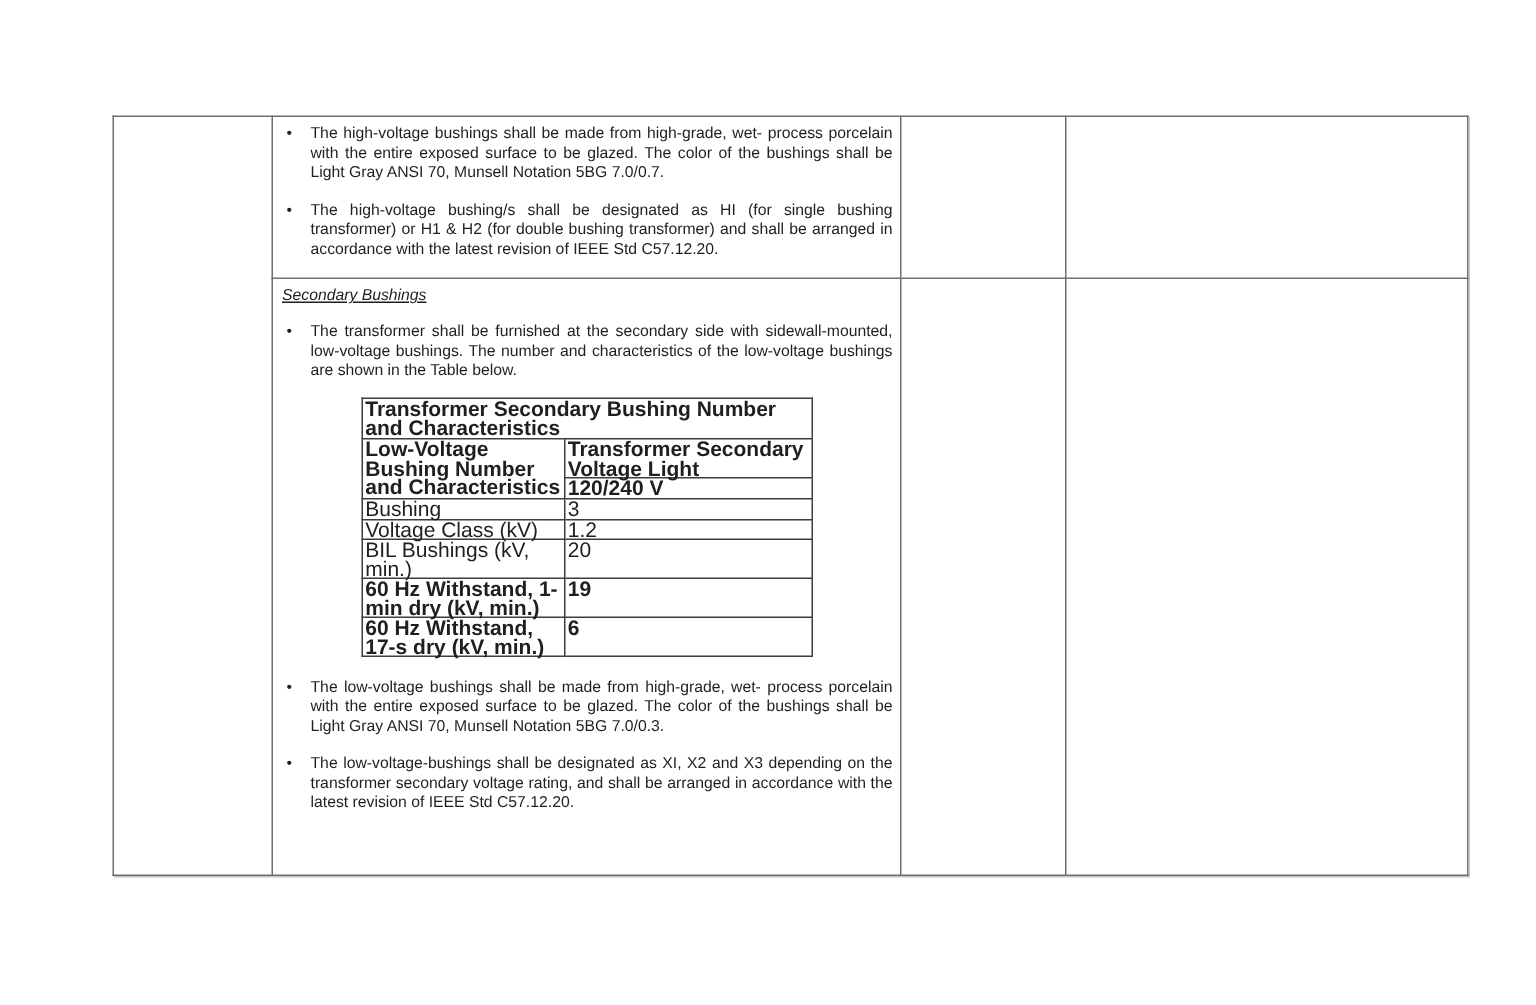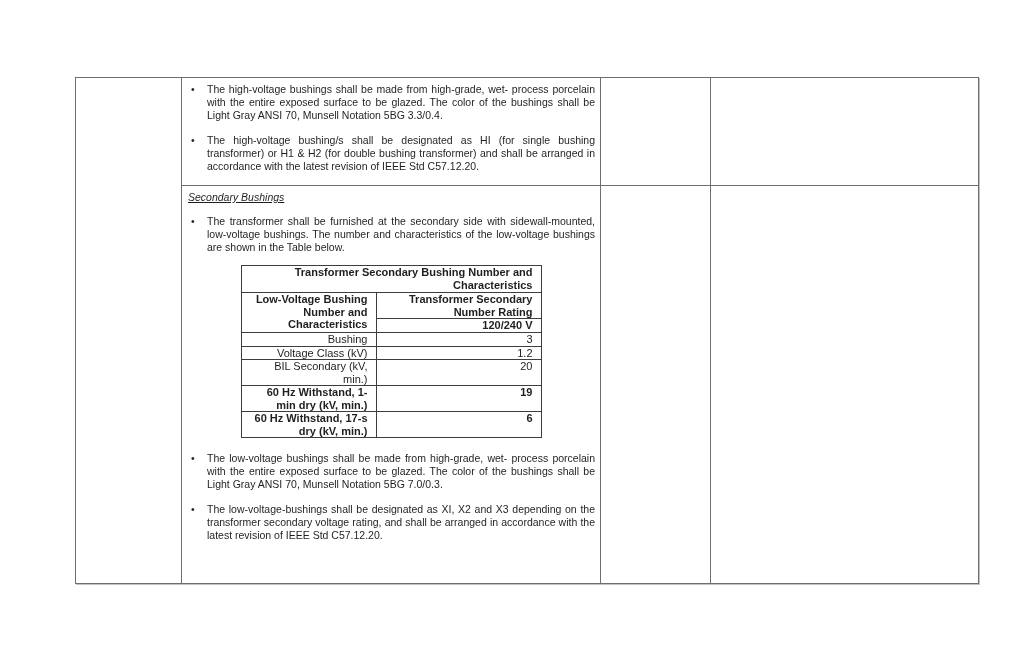--- a/index.html
+++ b/index.html
@@ -60,25 +60,25 @@
   .intro-gap { margin-bottom: 11px; }
 
   table.inner {
     border-collapse: collapse;
     table-layout: fixed;
     width: 301px;
     margin: 0 auto 14px auto;
   }
   table.inner td {
     border: 1px solid #3d3d3d;
-    font-size: 11px;
+    font-size: 14px;
     line-height: 12.5px;
-    text-align: right;
+    text-align: left;
     vertical-align: top;
-    padding: 0 8px;
+    padding: 0 2px;
   }
   table.inner .col-label { width: 135px; }
   table.inner td.bold { font-weight: bold; }
   table.inner td.ttl { height: 27px; }
   table.inner td.hdr2 { height: 26px; }
   table.inner td.sub { height: 14px; }
   table.inner td.r1l { height: 13px; }
   table.inner td.r2l { height: 25px; font-weight: bold; }
 </style>
 </head>
@@ -86,21 +86,21 @@
 
 <div class="sheet">
   <table class="outer">
     <tbody>
       <tr class="row1">
         <td class="cell-left" rowspan="2"></td>
         <td class="cell-main">
           <div class="cell-pad">
             <div class="bullet">
               <span class="marker">•</span>
-              <span class="btext">The high-voltage bushings shall be made from high-grade, wet- process porcelain with the entire exposed surface to be glazed. The color of the bushings shall be Light Gray ANSI 70, Munsell Notation 5BG 3.3/0.4.</span>
+              <span class="btext">The high-voltage bushings shall be made from high-grade, wet- process porcelain with the entire exposed surface to be glazed. The color of the bushings shall be Light Gray ANSI 70, Munsell Notation 5BG 7.0/0.7.</span>
             </div>
             <div class="bullet">
               <span class="marker">•</span>
               <span class="btext">The high-voltage bushing/s shall be designated as HI (for single bushing transformer) or H1 &amp; H2 (for double bushing transformer) and shall be arranged in accordance with the latest revision of IEEE Std C57.12.20.</span>
             </div>
           </div>
         </td>
         <td class="cell-aux1"></td>
         <td class="cell-aux2"></td>
       </tr>
@@ -117,35 +117,35 @@
               <colgroup>
                   <col class="col-label">
                   <col>
                 </colgroup>
               <tbody>
                 <tr>
                   <td colspan="2" class="bold ttl">Transformer Secondary Bushing Number and Characteristics</td>
                 </tr>
                 <tr>
                   <td class="bold" rowspan="2">Low-Voltage Bushing Number and Characteristics</td>
-                  <td class="bold hdr2">Transformer Secondary Number Rating</td>
+                  <td class="bold hdr2">Transformer Secondary Voltage Light</td>
                 </tr>
                 <tr>
                   <td class="bold sub">120/240 V</td>
                 </tr>
                 <tr>
                   <td class="r1l">Bushing</td>
                   <td class="r1l">3</td>
                 </tr>
                 <tr>
                   <td class="r1l">Voltage Class (kV)</td>
                   <td class="r1l">1.2</td>
                 </tr>
                 <tr>
-                  <td class="r1l">BIL Secondary (kV, min.)</td>
+                  <td class="r1l">BIL Bushings (kV, min.)</td>
                   <td class="r1l">20</td>
                 </tr>
                 <tr>
                   <td class="r2l">60 Hz Withstand, 1-min dry (kV, min.)</td>
                   <td class="r2l">19</td>
                 </tr>
                 <tr>
                   <td class="r2l">60 Hz Withstand, 17-s dry (kV, min.)</td>
                   <td class="r2l">6</td>
                 </tr>

